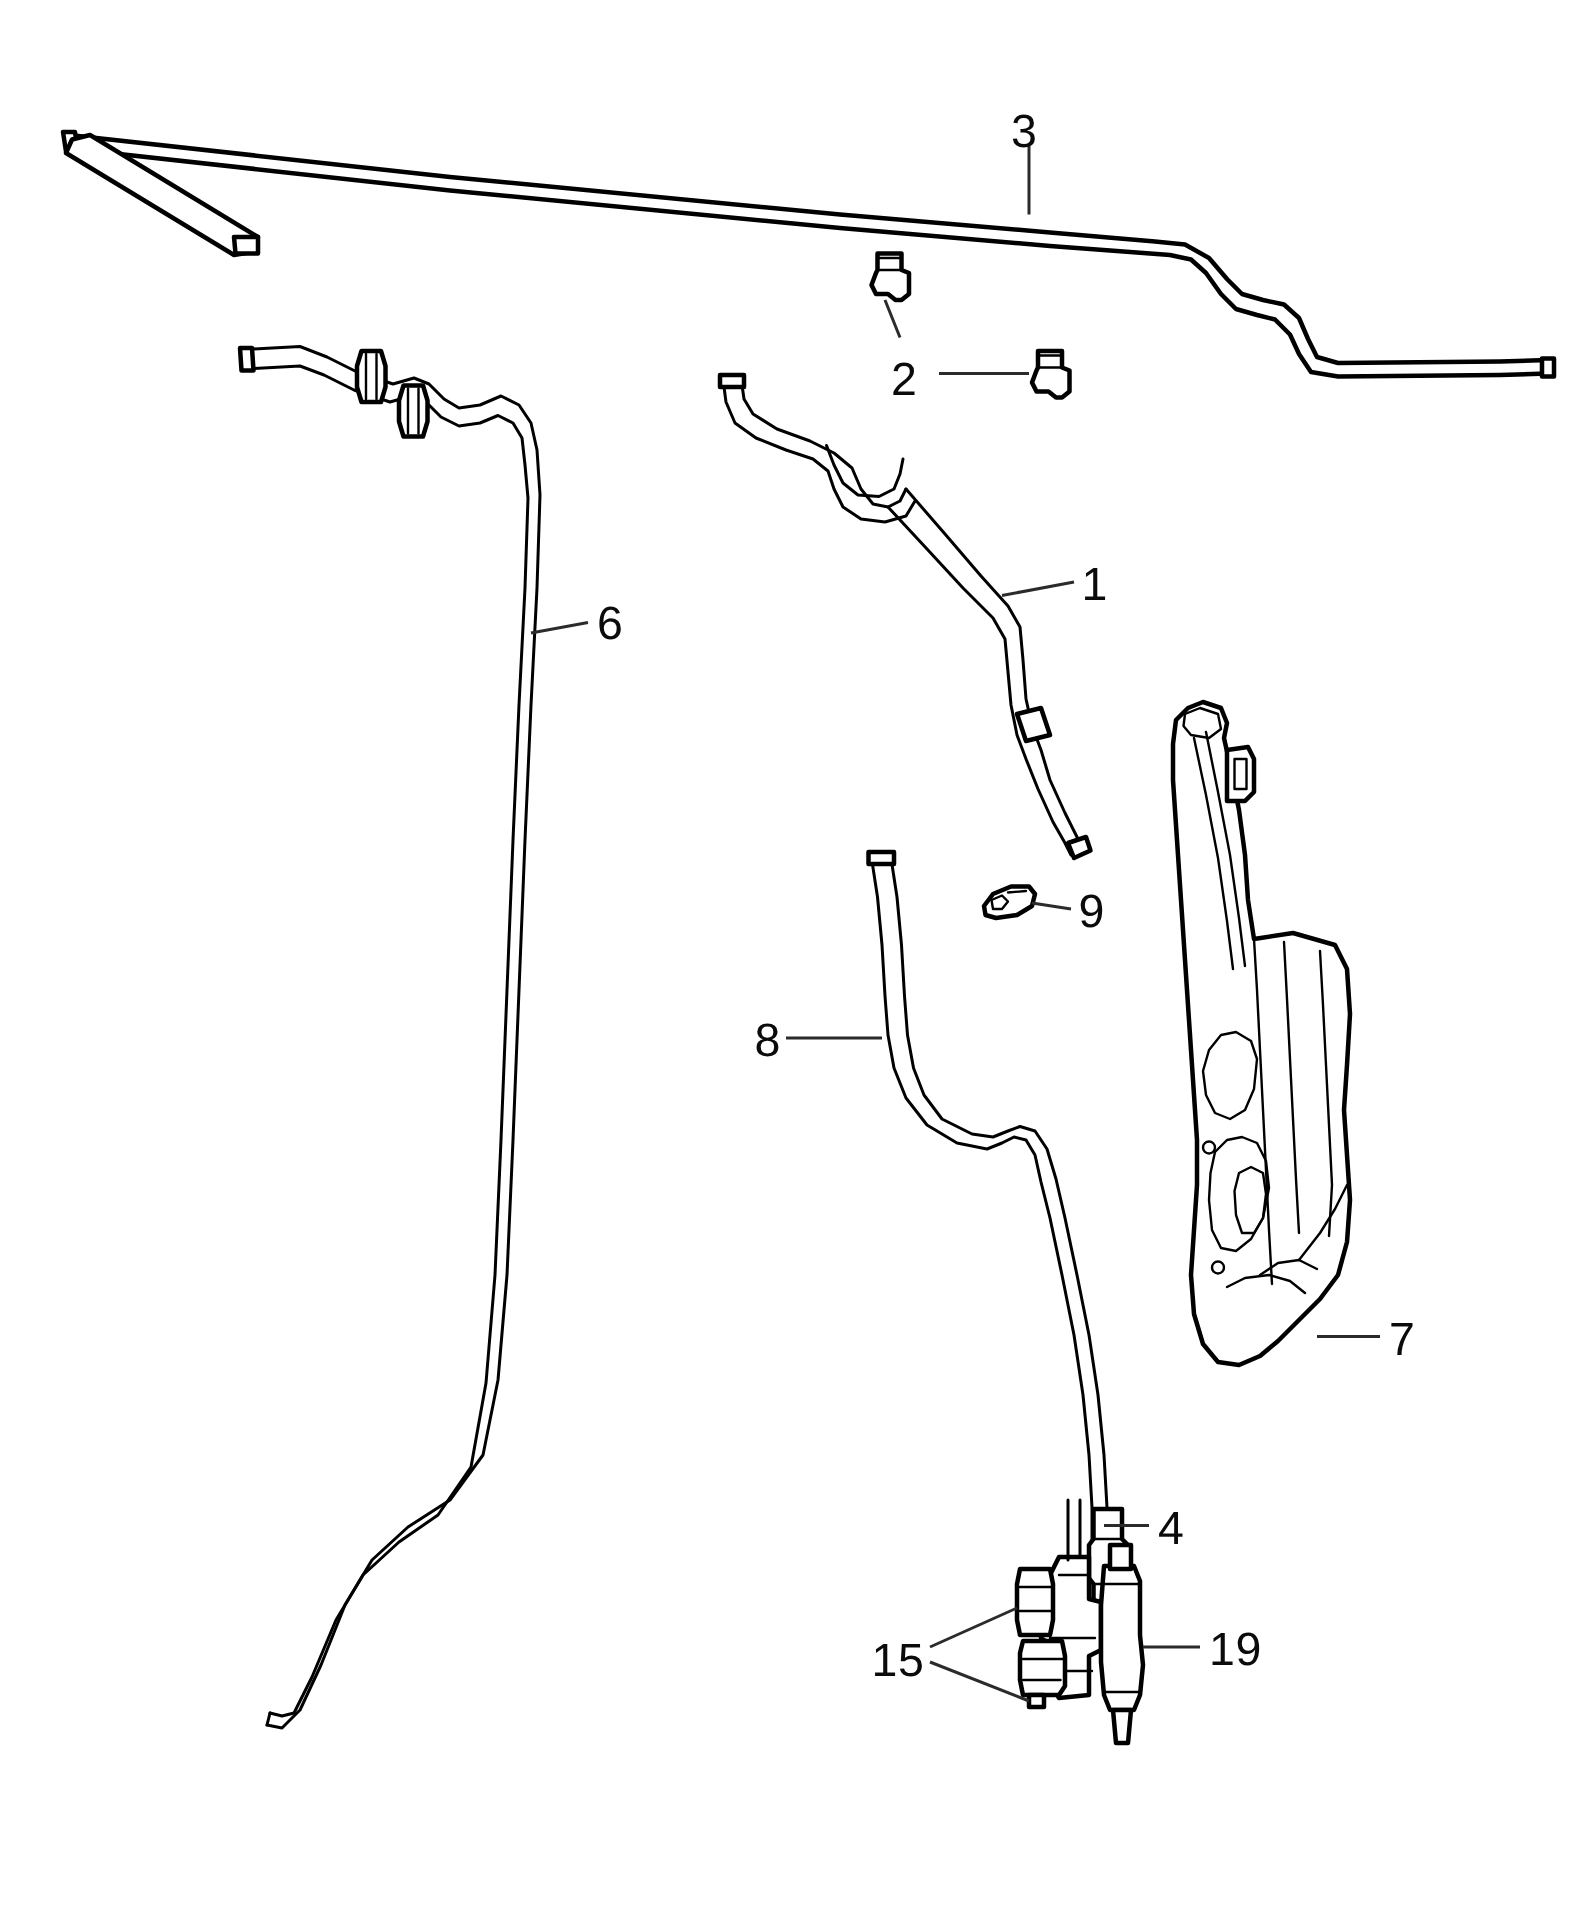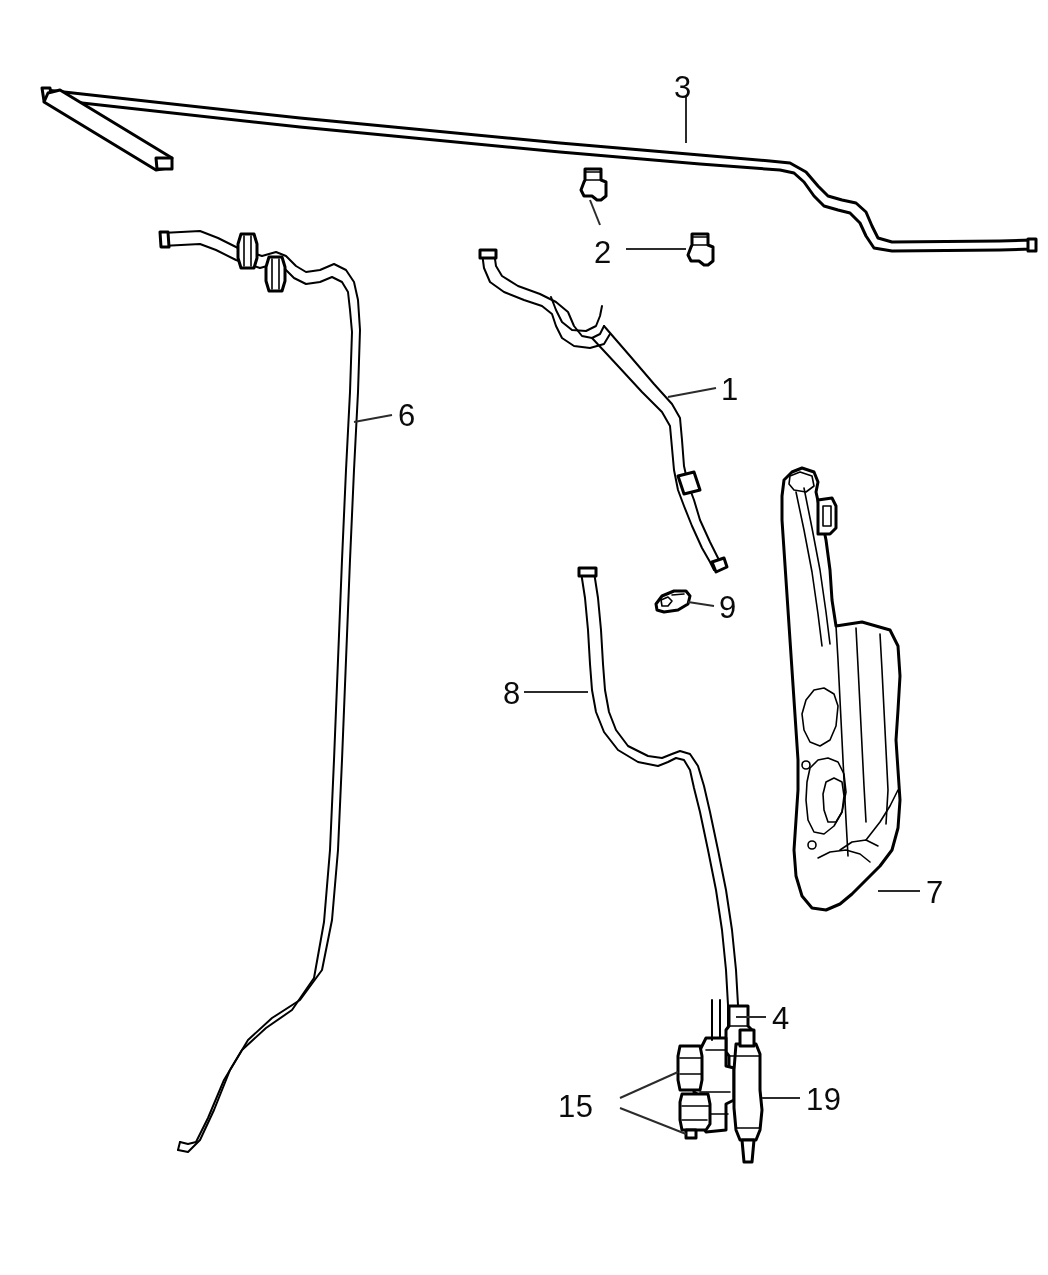--- a/index.html
+++ b/index.html
@@ -290,15 +290,15 @@
 
   <span class="callout-label" style="left:674px; top:72px;">3</span>
   <span class="callout-label" style="left:594px; top:237px;">2</span>
   <span class="callout-label" style="left:721px; top:374px;">1</span>
   <span class="callout-label" style="left:398px; top:400px;">6</span>
   <span class="callout-label" style="left:719px; top:592px;">9</span>
   <span class="callout-label" style="left:503px; top:678px;">8</span>
   <span class="callout-label" style="left:926px; top:877px;">7</span>
   <span class="callout-label" style="left:772px; top:1003px;">4</span>
   <span class="callout-label" style="left:806px; top:1084px;">19</span>
-  <span class="callout-label" style="left:558px; top:1091px;">15</span>
+  <span class="callout-label" style="left:581px; top:1091px;">15</span>
 
 </div>
 
 </body></html>

